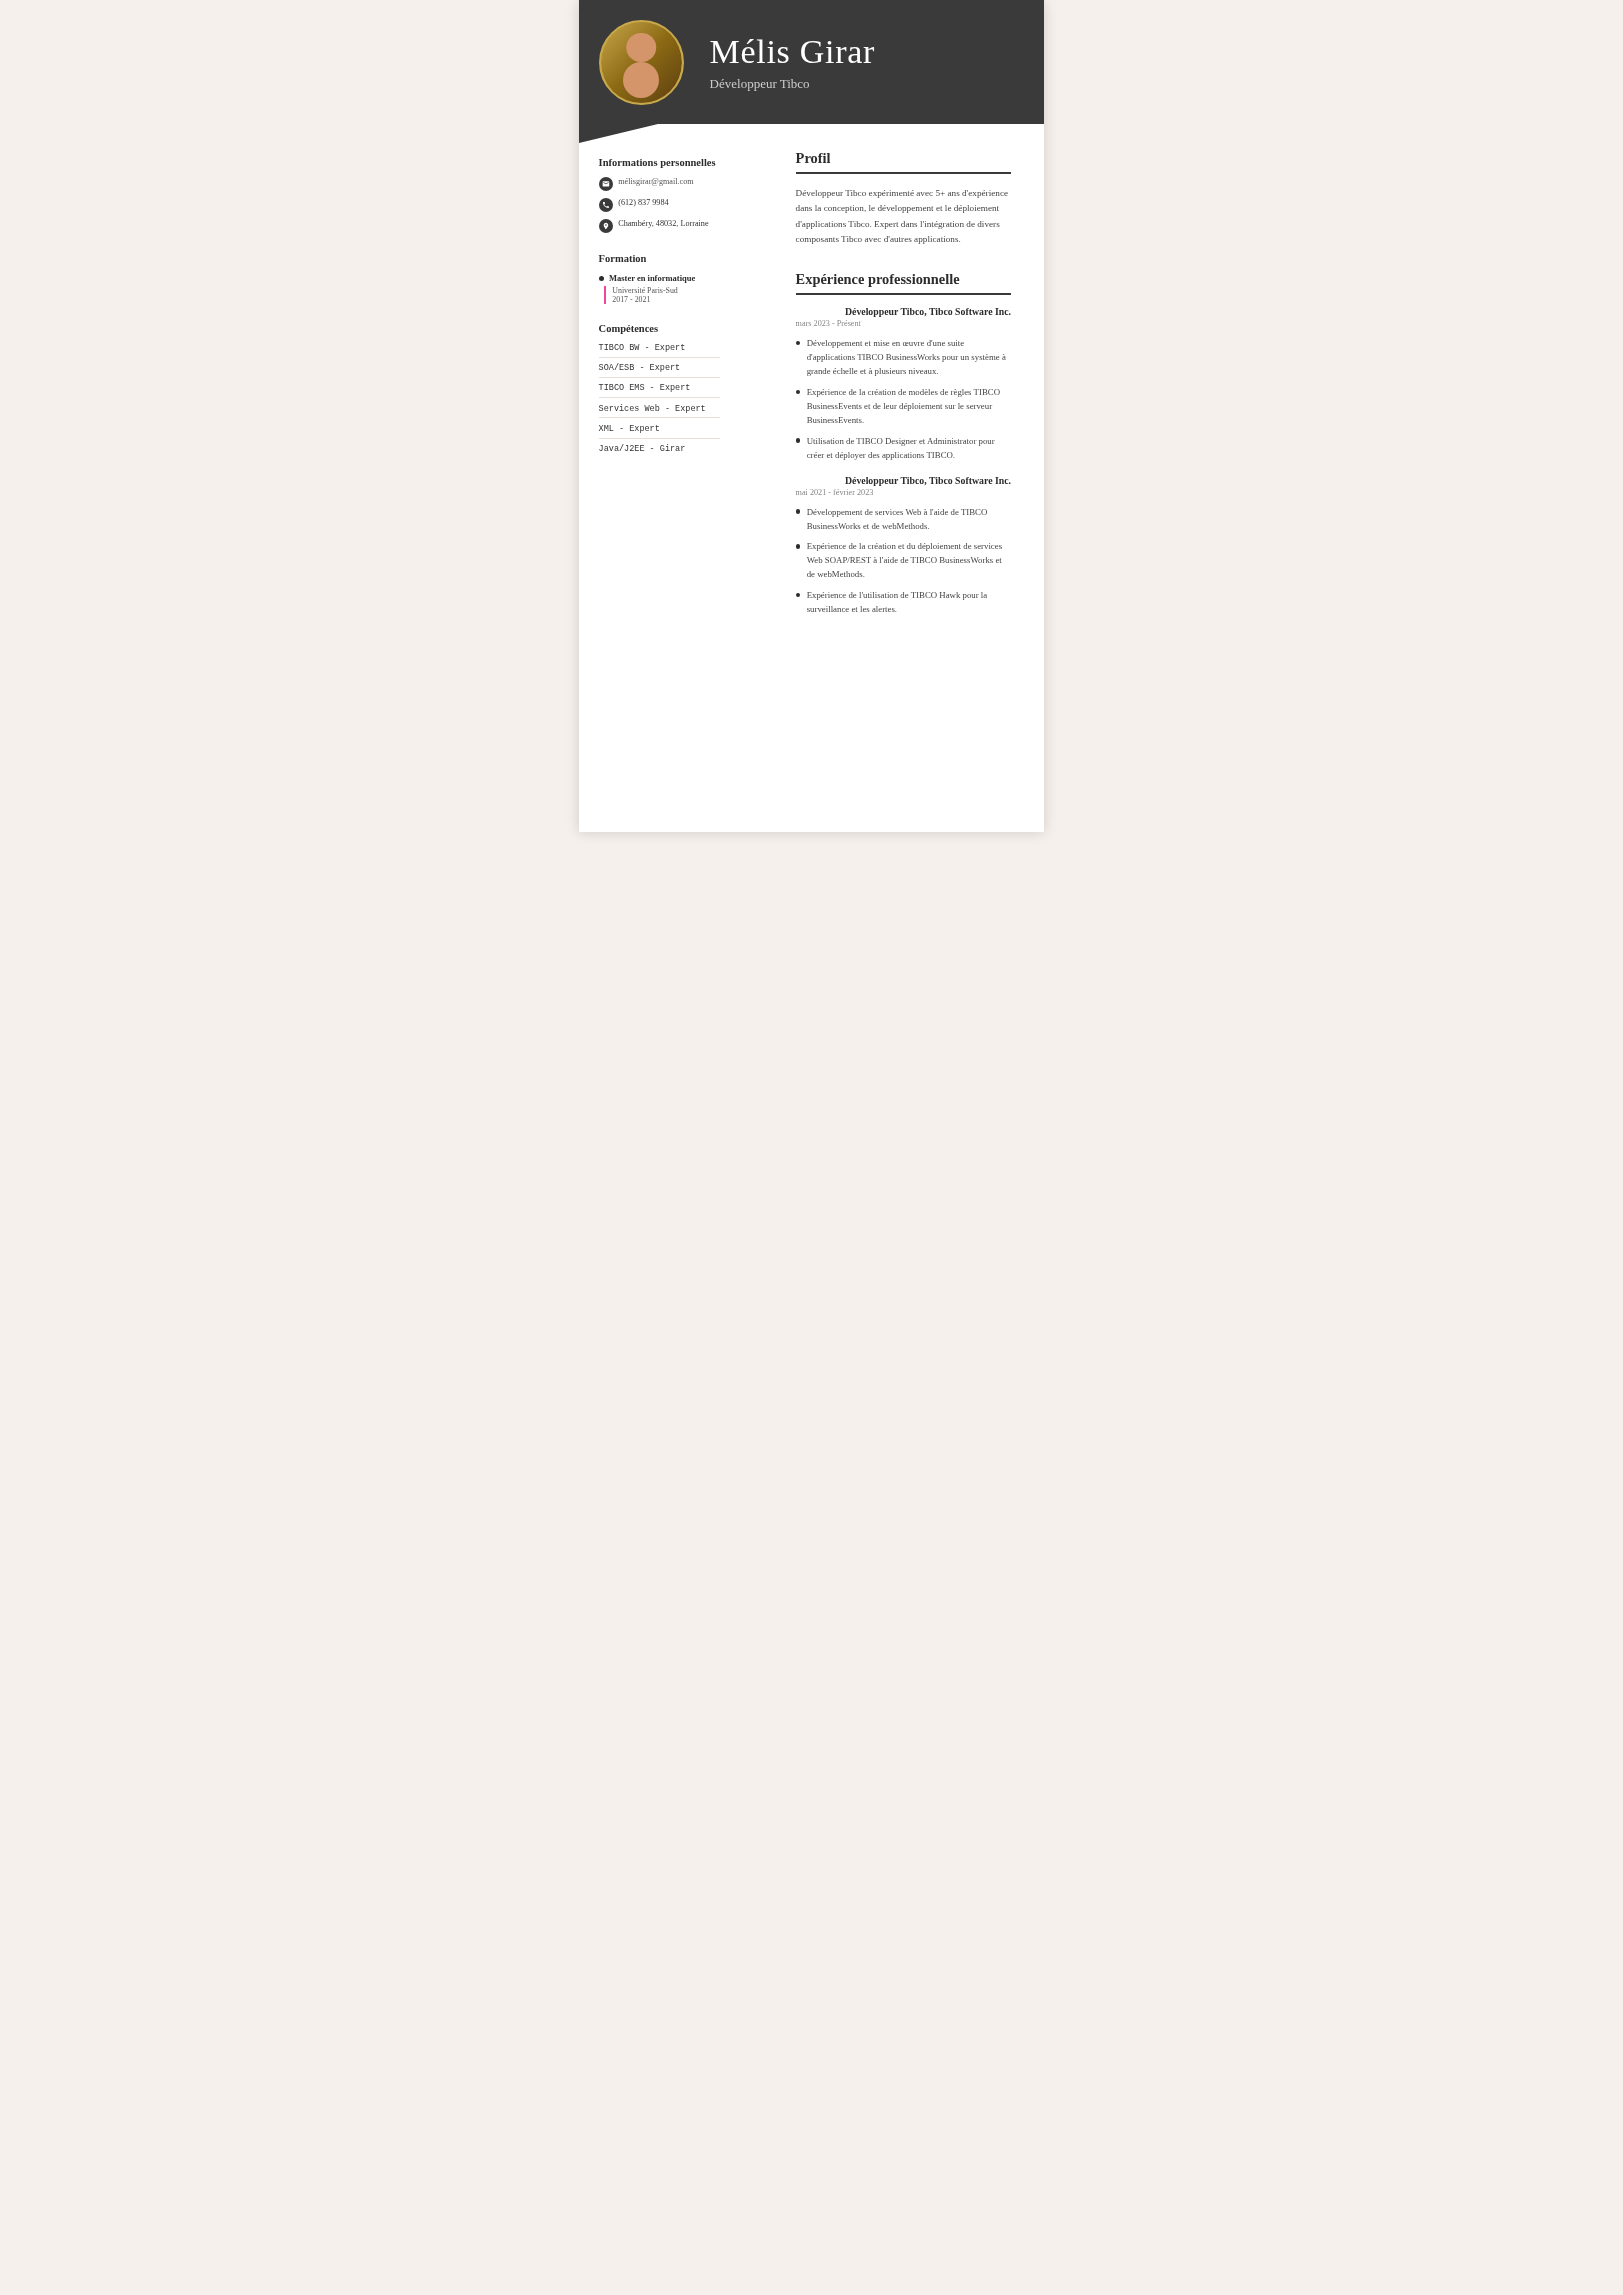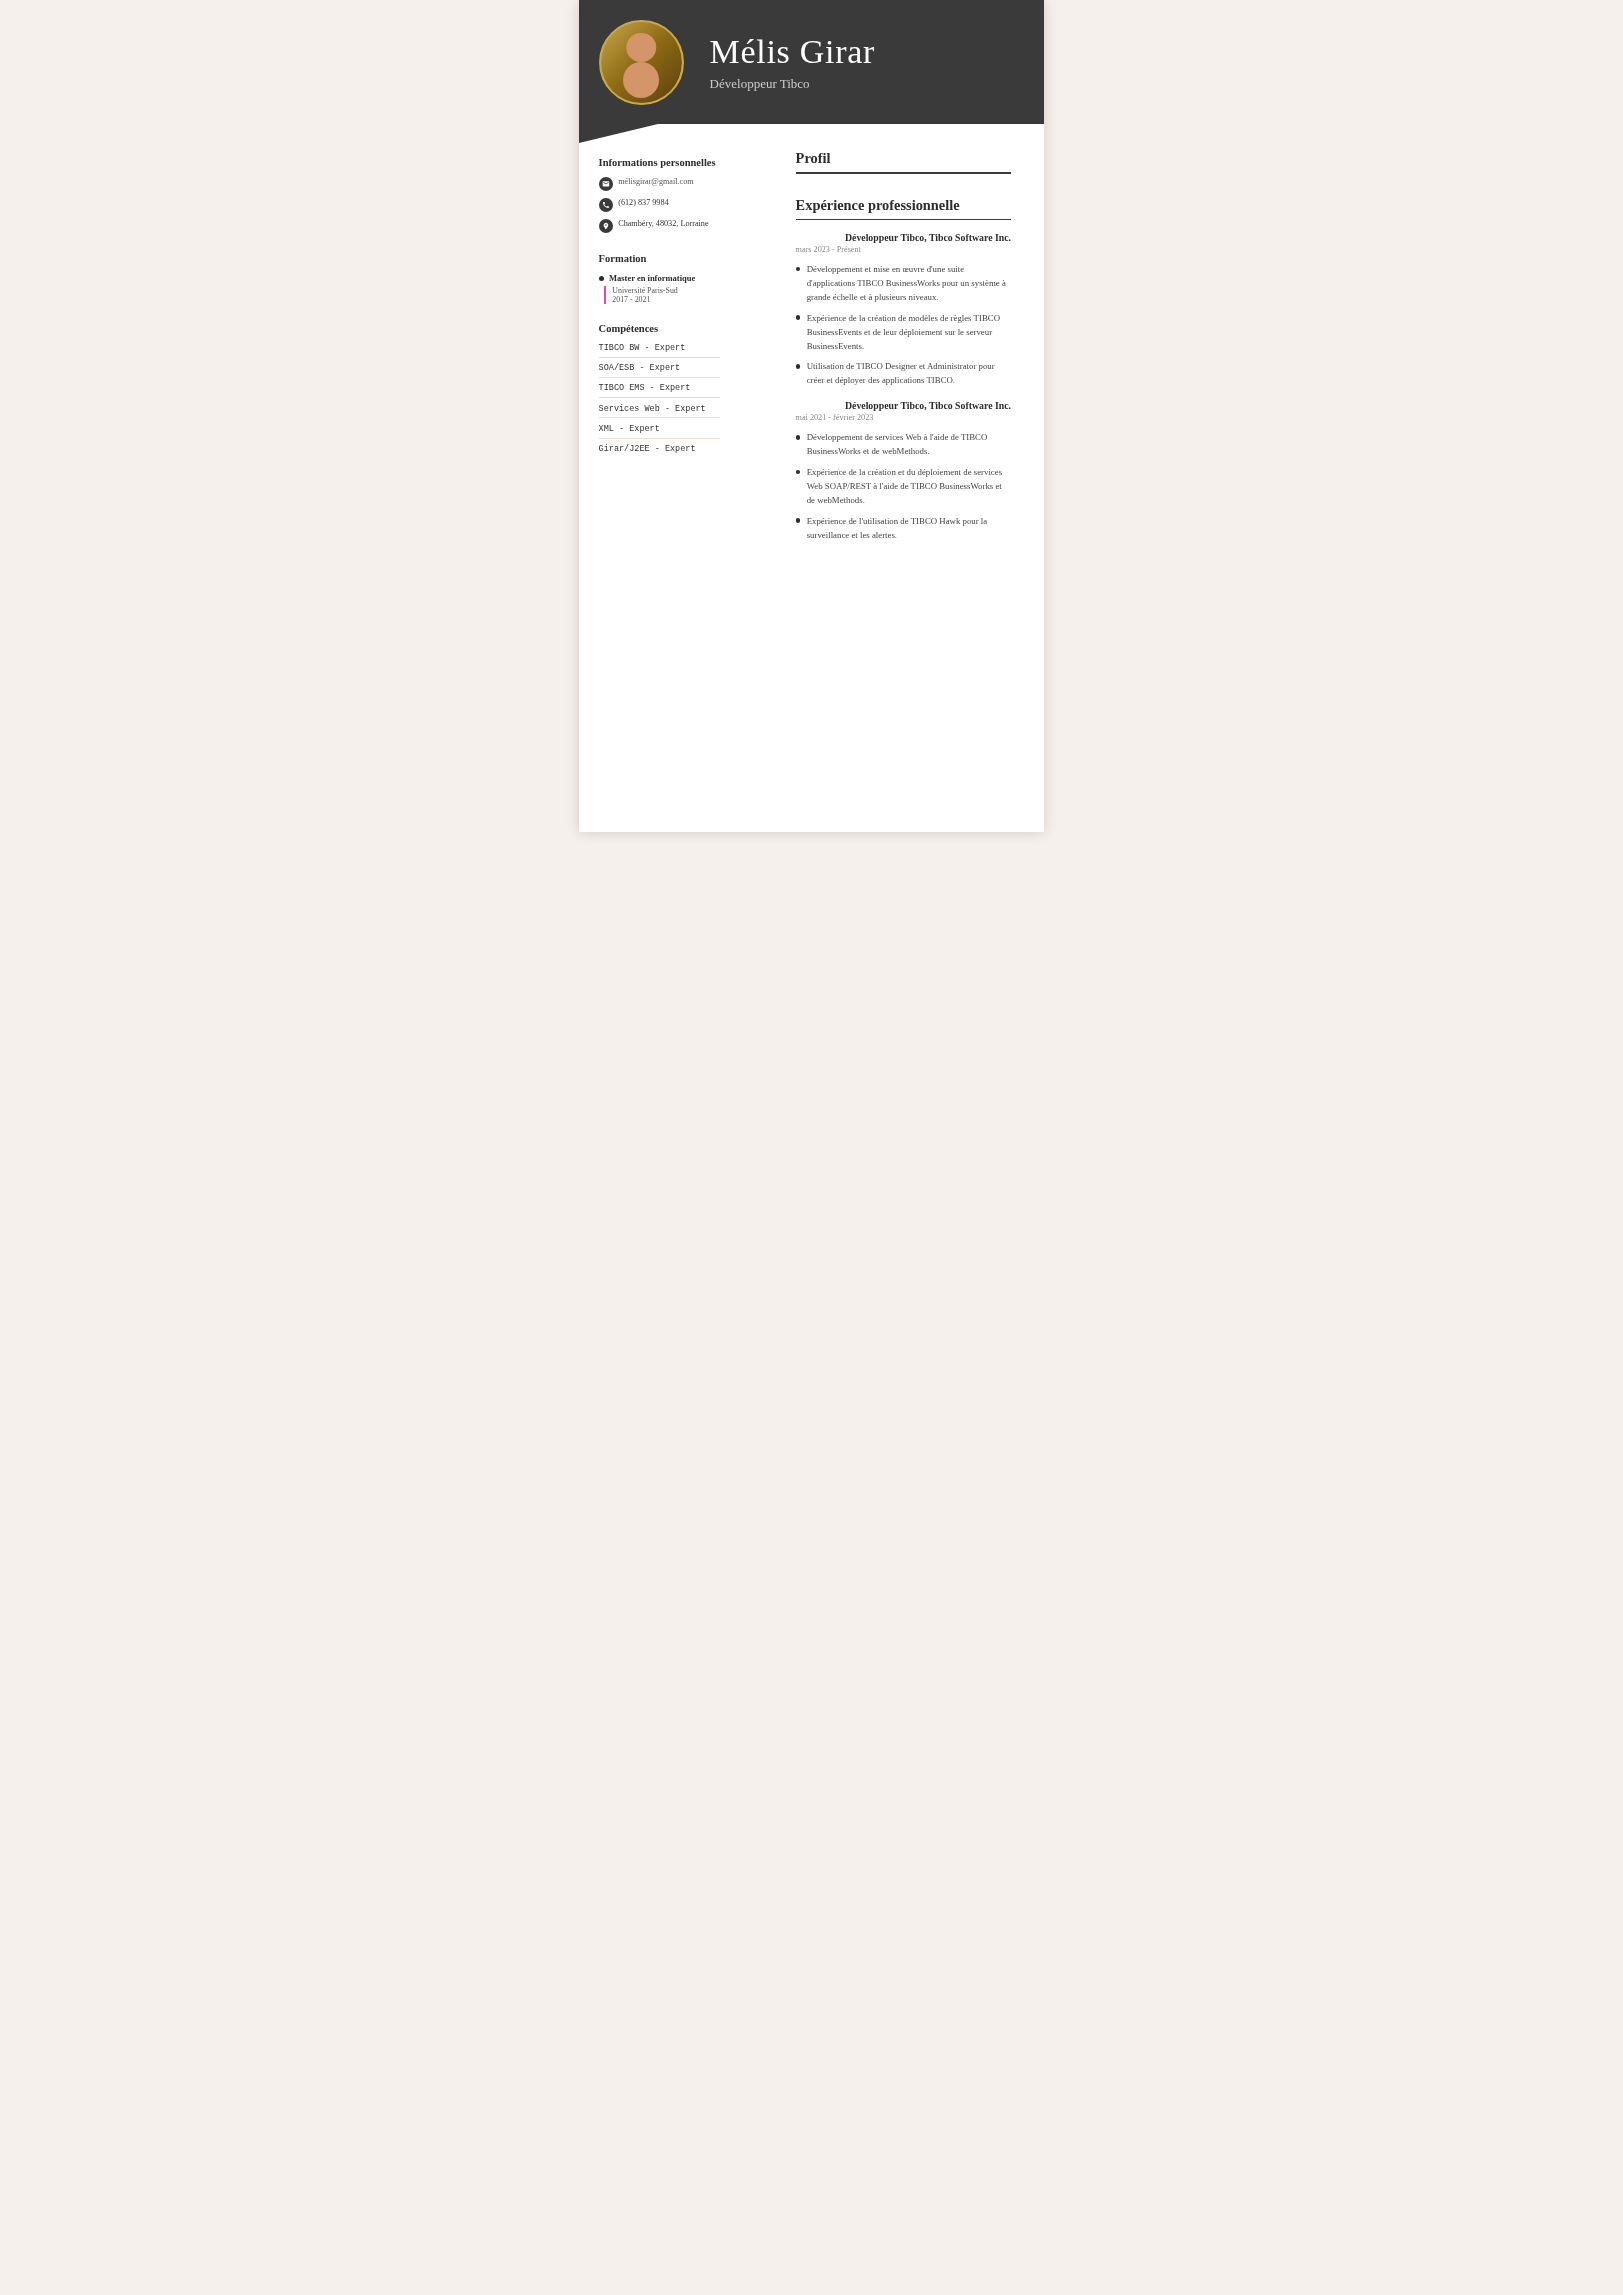--- a/index.html
+++ b/index.html
@@ -397,31 +397,32 @@
       <div class="sidebar-section">
         <div class="sidebar-section-title">
           <span>Compétences</span>
         </div>
         <div id="skills-list">
             <div class="skill-item">TIBCO BW - Expert</div>
             <div class="skill-item">SOA/ESB - Expert</div>
             <div class="skill-item">TIBCO EMS - Expert</div>
             <div class="skill-item">Services Web - Expert</div>
             <div class="skill-item">XML - Expert</div>
-            <div class="skill-item">Girar/J2EE - Expert</div>
+            <div class="skill-item">Java/J2EE - Girar</div>
           </div>
       </div>
 
     </div>
 
     <div class="main">
 
       <div class="main-section">
         <div class="section-title">Profil</div>
         <div class="section-divider"></div>
+        <div class="profile-text">Développeur Tibco expérimenté avec 5+ ans d'expérience dans la conception, le développement et le déploiement d'applications Tibco. Expert dans l'intégration de divers composants Tibco avec d'autres applications.</div>
       </div>
 
       <div class="main-section">
         <div class="section-title">Expérience professionnelle</div>
         <div class="section-divider"></div>
         <div id="jobs-list">
             <div>
               <div class="job-title">Développeur Tibco, Tibco Software Inc.</div>
               <div class="job-period">mars 2023 - Présent</div>
               <ul class="job-bullets">

